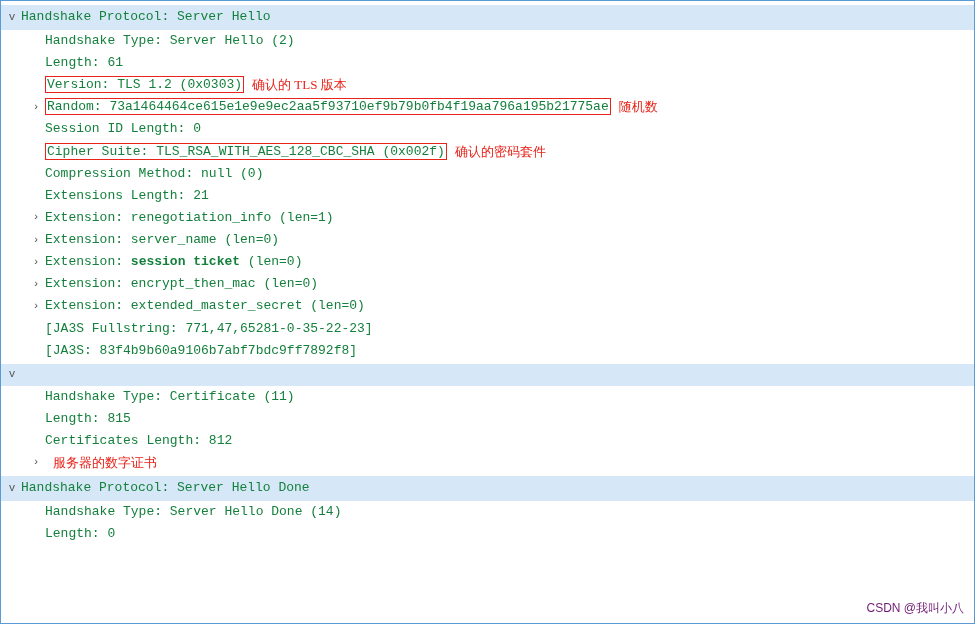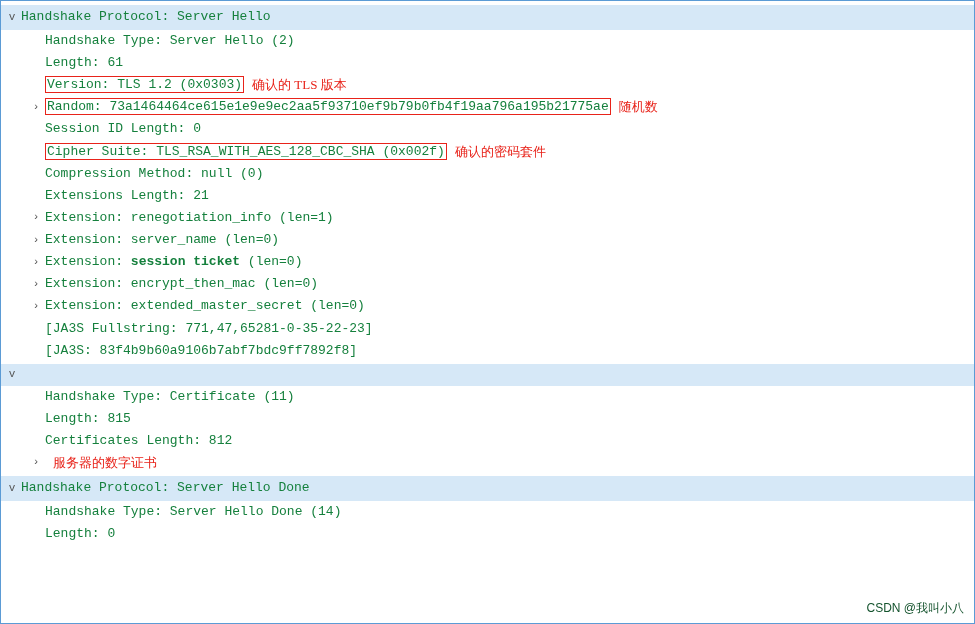--- a/index.html
+++ b/index.html
@@ -62,21 +62,21 @@
       background: #d6e8f7;
       display: flex;
       align-items: baseline;
       padding: 2px 4px;
       line-height: 1.6;
     }
     .watermark {
       position: absolute;
       bottom: 6px;
       right: 10px;
-      color: #14532d;
+      color: #701a75;
       font-family: Arial, sans-serif;
       font-size: 12px;
     }
   </style>
 </head>
 <body>
 
 <div class="panel">
 
   <div class="section-header row">

